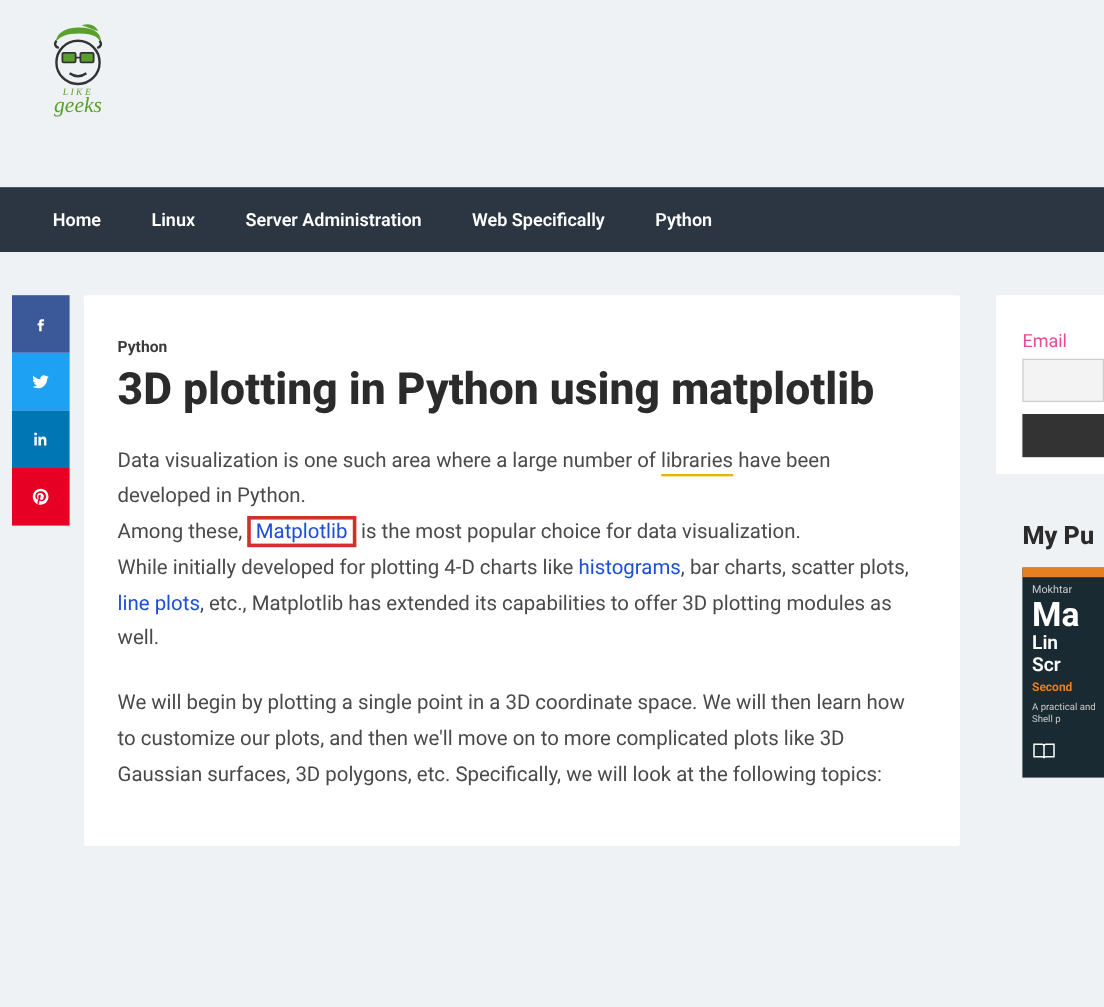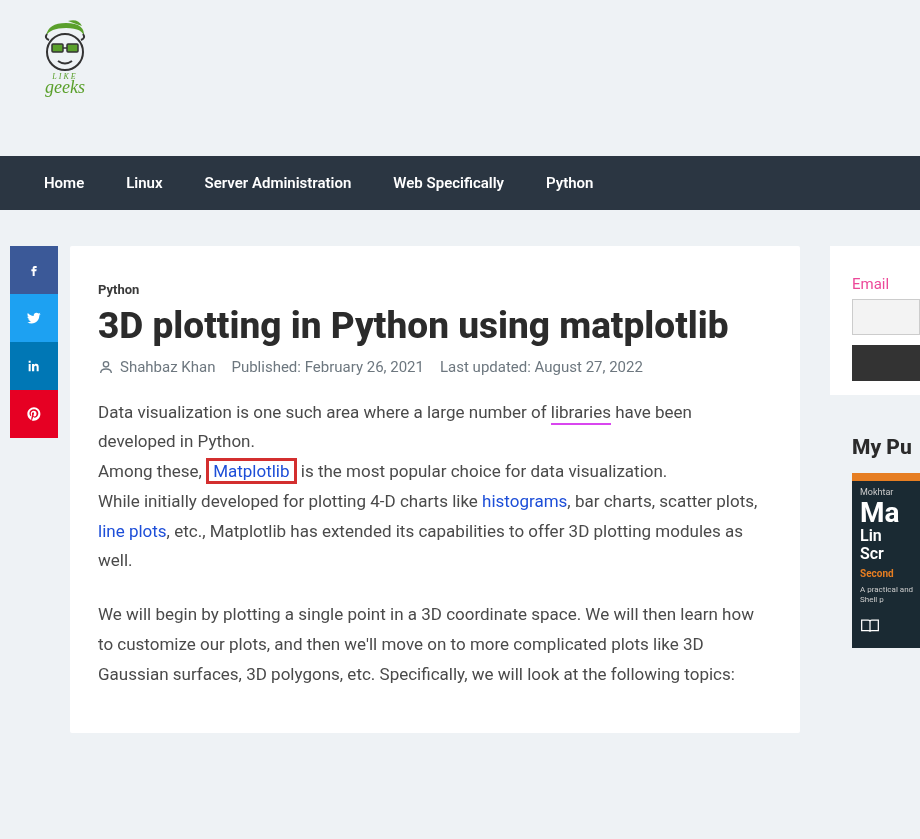--- a/index.html
+++ b/index.html
@@ -104,21 +104,21 @@
 .meta .author { color: #6d777f; display:flex; align-items:center; gap:6px;}
 .body-text {
   font-size: 17px;
   color: #4a4a4a;
   line-height: 1.75;
   margin-top: 22px;
 }
 .body-text p { margin-bottom: 24px; }
 .body-text p.tight { margin-bottom: 0; }
 .link { color: #1d4ed8; text-decoration: none; }
-.underline-red { border-bottom: 2px solid #d946ef; padding-bottom: 1px; }
+.underline-red { border-bottom: 2px solid #eab308; padding-bottom: 1px; }
 .box-red { border: 3px solid #d32f2f; padding: 0 4px; }
 .sidebar {
   margin-top: 36px;
   width: 90px;
   flex-shrink: 0;
 }
 .sidebox {
   background: #fff;
   padding: 28px 0 10px 22px;
   margin-bottom: 40px;
@@ -208,31 +208,20 @@
     <svg width="16" height="16" viewBox="0 0 24 24" fill="#fff">
         <path d="M12 2C6.5 2 2 6.5 2 12c0 4.1 2.5 7.6 6 9.2-.1-.8-.2-2 0-2.8l1.2-5s-.3-.6-.3-1.5c0-1.4.8-2.5 1.8-2.5.9 0 1.3.6 1.3 1.4 0 .9-.5 2.1-.8 3.3-.2 1 .5 1.8 1.5 1.8 1.8 0 3.1-1.9 3.1-4.6 0-2.4-1.7-4.1-4.2-4.1-2.9 0-4.5 2.1-4.5 4.3 0 .9.3 1.8.7 2.3.1.1.1.2.1.3l-.3 1.1c0 .2-.1.2-.3.1-1.3-.6-2.1-2.5-2.1-4 0-3.3 2.4-6.3 6.9-6.3 3.6 0 6.4 2.6 6.4 6 0 3.6-2.3 6.5-5.4 6.5-1.1 0-2.1-.6-2.4-1.2l-.7 2.5c-.2.9-.9 2.1-1.3 2.8.9.3 1.9.4 2.9.4 5.5 0 10-4.5 10-10S17.5 2 12 2z"></path>
       </svg>
   </div>
 </div>
 
 <div class="content-wrap">
   <div class="main-col">
     <div class="category">Python</div>
     <h1 class="title">3D plotting in Python using matplotlib</h1>
-    <div class="meta">
-      <span class="author">
-        <svg class="author-icon" viewBox="0 0 24 24" fill="none" stroke="#6d777f" stroke-width="2">
-            <circle cx="12" cy="8" r="4"></circle>
-            <path d="M4 21c0-4 4-6 8-6s8 2 8 6"></path>
-          </svg>
-        <span>Shahbaz Khan</span>
-      </span>
-      <span>Published: February 26, 2021</span>
-      <span>Last updated: August 27, 2022</span>
-    </div>
     <div class="body-text">
       <p class="tight">
         <span>Data visualization is one such area where a large number of </span><span class="underline-red">libraries</span><span> have been developed in Python.</span>
       </p>
       <p class="tight">
         <span>Among these, </span><span class="box-red"><a class="link" href="#">Matplotlib</a></span><span> is the most popular choice for data visualization.</span>
       </p>
       <p>
         <span>While initially developed for plotting 4-D charts like </span><a class="link" href="#">histograms</a><span>, bar charts, scatter plots, </span><a class="link" href="#">line plots</a><span>, etc., Matplotlib has extended its capabilities to offer 3D plotting modules as well.</span>
       </p>

